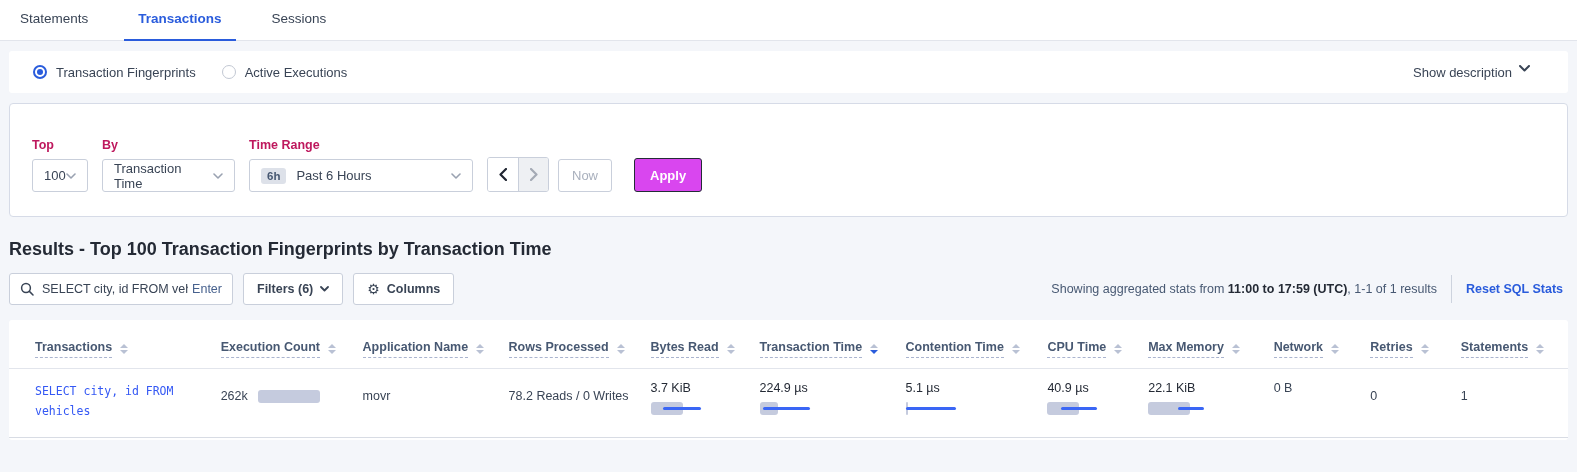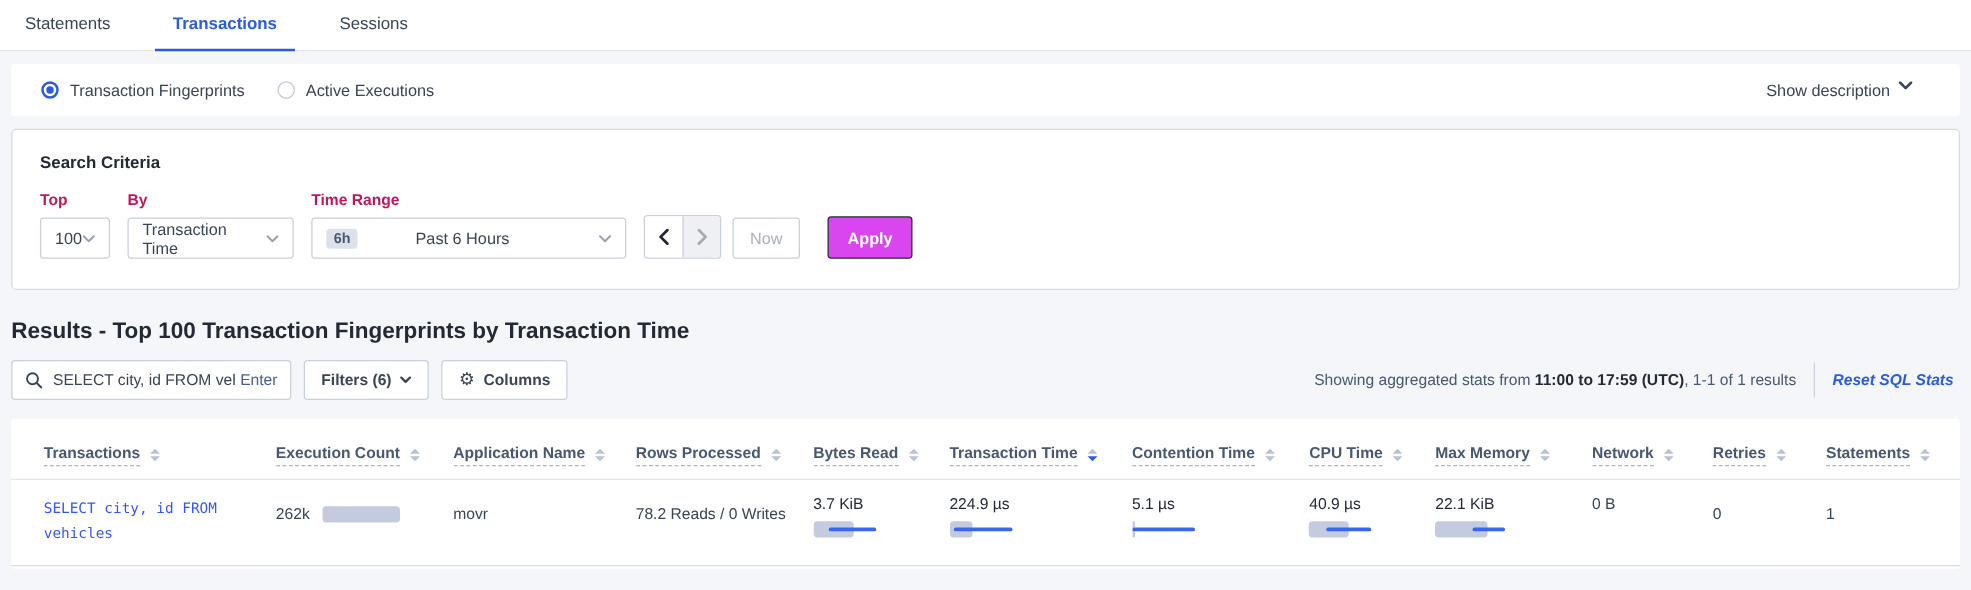--- a/index.html
+++ b/index.html
@@ -74,21 +74,21 @@
   .field { margin-right:14px; }
   .field-label { font-size:12.5px; font-weight:700; color:#be185d; margin-bottom:7px; }
   .select {
     height:33px; border:1px solid #c9cfdb; border-radius:3px; background:#fff;
     display:flex; align-items:center; padding:0 11px; cursor:pointer;
     color:#394455; font-size:13px;
   }
   .select .chev { margin-left:auto; }
   .sel-top { width:56px; }
   .sel-by { width:133px; }
-  .sel-time { width:252px;gap:36px; }
+  .sel-time { width:224px; }
   .time-badge {
     background:#dde1e9; color:#475872; font-size:11.5px; font-weight:600;
     border-radius:3px; padding:2px 6px; margin-right:10px;
   }
   .arrow-group { display:flex; margin-right:9px; border:1px solid #c9cfdb; border-radius:3px; overflow:hidden; }
   .arrow-btn {
     width:30px; height:33px; background:#fff; border:none; display:flex;
     align-items:center; justify-content:center; cursor:pointer;
   }
   .arrow-btn + .arrow-btn { border-left:1px solid #c9cfdb; }
@@ -122,21 +122,21 @@
   .enter-hint { color:#47618e; font-size:12.5px; margin-left:4px; }
   .toolbar-btn {
     height:32px; background:#fff; border:1px solid #c9cfdb; border-radius:3px;
     margin-left:10px; padding:0 13px; display:flex; align-items:center; gap:7px;
     font-size:12.5px; font-weight:600; color:#394455; cursor:pointer;
   }
   .toolbar-right { margin-left:auto; display:flex; align-items:center;text-align:center; }
   .stats-text { color:#475872; font-size:12.5px; }
   .stats-text b { color:#242a35; }
   .v-divider { width:1px; height:28px; background:#cdd3de; margin:0 14px; }
-  .reset-link { color:#2a5cdc; font-size:12.5px; font-weight:600; cursor:pointer; white-space:nowrap; margin-right:5px;font-style:italic; }
+  .reset-link { color:#2a5cdc; font-size:12.5px; font-weight:600; cursor:pointer; white-space:nowrap; margin-right:5px; }
   
   .table-card {
     margin:15px 9px 9px 9px;
     background:#fff;
     border-radius:3px;
     padding:6px 0 2px 0;
   }
   table { border-collapse:collapse; table-layout:fixed; width:1559px; }
   col.c0{width:200px} col.c1{width:138px} col.c2{width:142px} col.c3{width:138px}
   col.c4{width:106px} col.c5{width:142px} col.c6{width:138px} col.c7{width:98px}
@@ -191,21 +191,20 @@
   </div>
   <div class="show-desc">
     <span>Show description</span>
     <svg width="11" height="7" viewBox="0 0 11 7">
         <polyline points="1,1 5.5,5.5 10,1" fill="none" stroke="#394455" stroke-width="2" stroke-linecap="round" stroke-linejoin="round"></polyline>
       </svg>
   </div>
 </div>
 
 <div class="criteria-card">
-  <div class="criteria-title">Search Criteria</div>
   <div class="criteria-controls">
     <div class="field">
       <div class="field-label">Top</div>
       <div class="select sel-top">
         <span>100</span>
         <svg class="chev" width="10" height="6" viewBox="0 0 10 6">
             <polyline points="1,1 5,5 9,1" fill="none" stroke="#9aa2b1" stroke-width="1.6" stroke-linecap="round" stroke-linejoin="round"></polyline>
           </svg>
       </div>
     </div>

